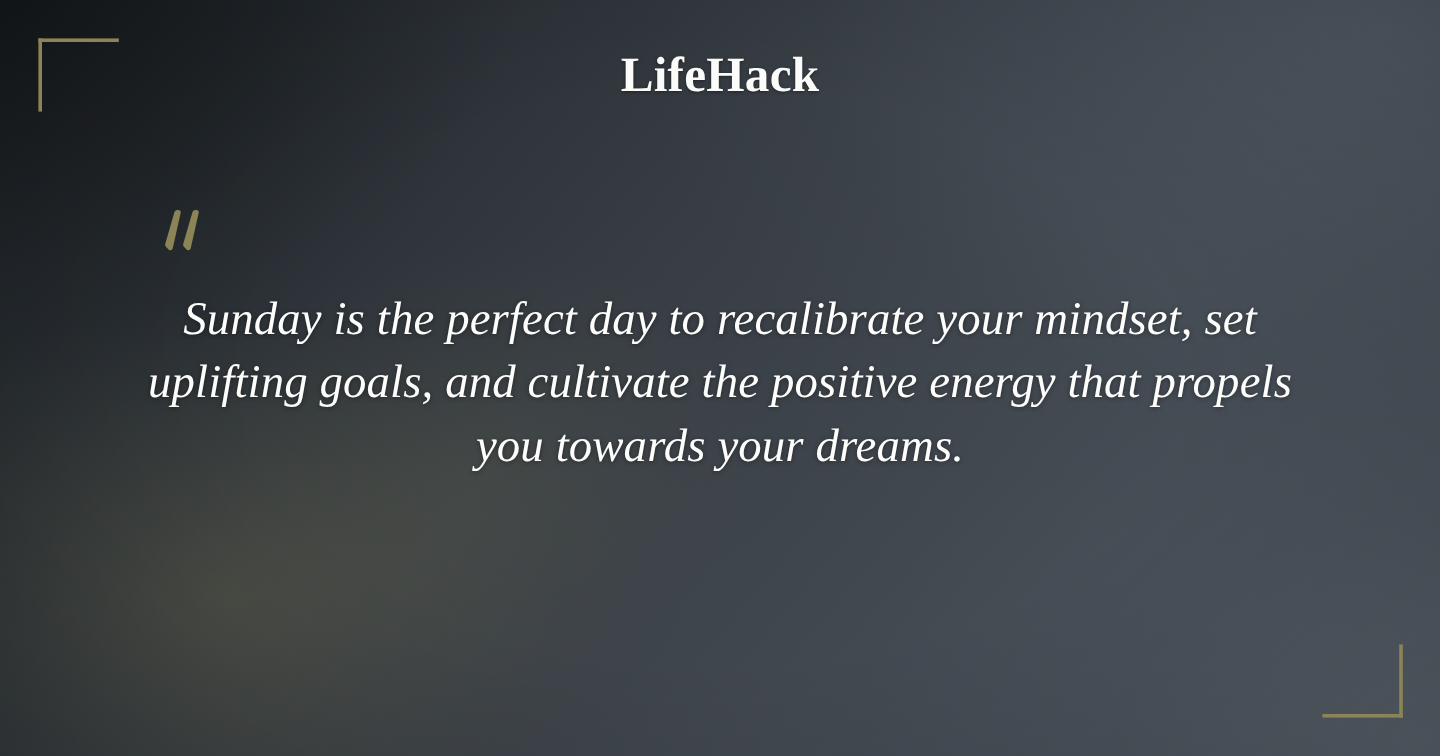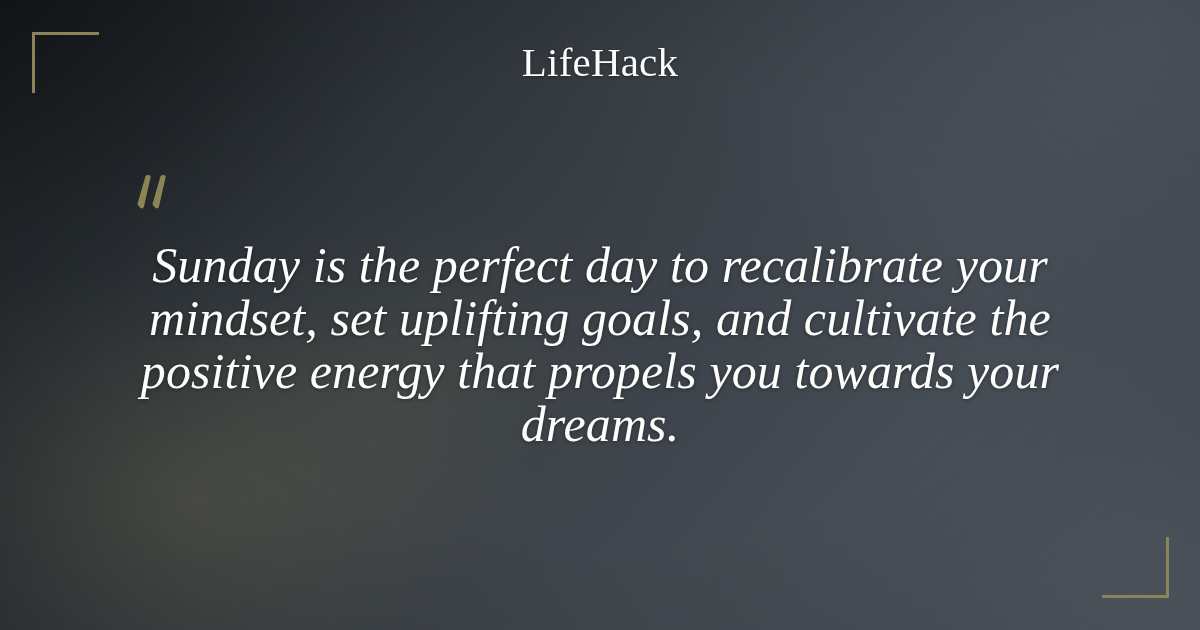--- a/index.html
+++ b/index.html
@@ -112,21 +112,21 @@
   .brand {
     position: absolute;
     top: 38px;
     left: 0;
     width: 1200px;
     text-align: center;
     font-size: 41px;
     line-height: 48px;
     color: #fbfbfa;
     letter-spacing: 0.2px;
-    font-weight: 400;
+    font-weight: 700;
     text-shadow: 0 1px 3px rgba(0,0,0,0.42);
   }
 
   
   .quote-mark {
     position: absolute;
     left: 133px;
     top: 173px;
     width: 46px;
     height: 42px;
@@ -137,21 +137,21 @@
     position: absolute;
     left: 100px;
     top: 239px;
     width: 1000px;
     text-align: center;
   }
 
   .quote-text {
     margin: 0;
     font-style: italic;
-    font-size: 50px;
+    font-size: 39px;
     line-height: 53px;
     color: #fdfdfc;
     letter-spacing: 0.1px;
     text-shadow: 0 1px 4px rgba(0,0,0,0.40);
   }
 </style>
 </head>
 <body>
 
 <div id="canvas">

